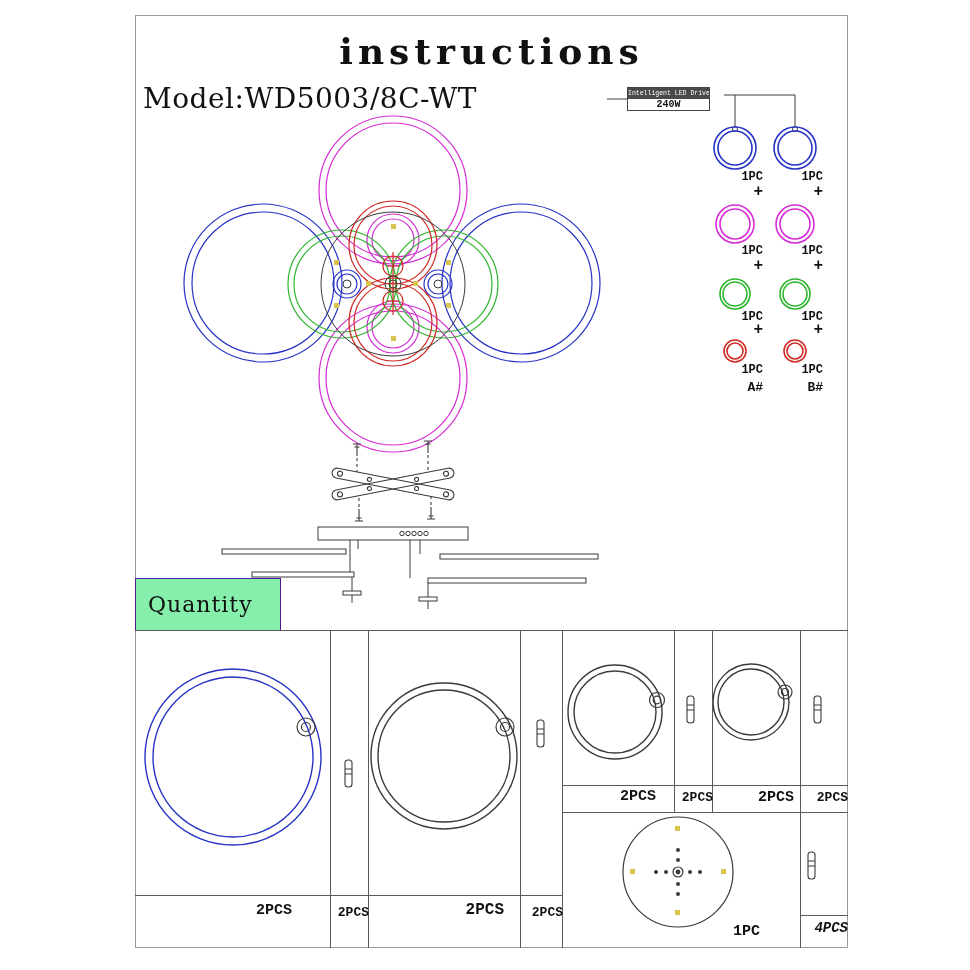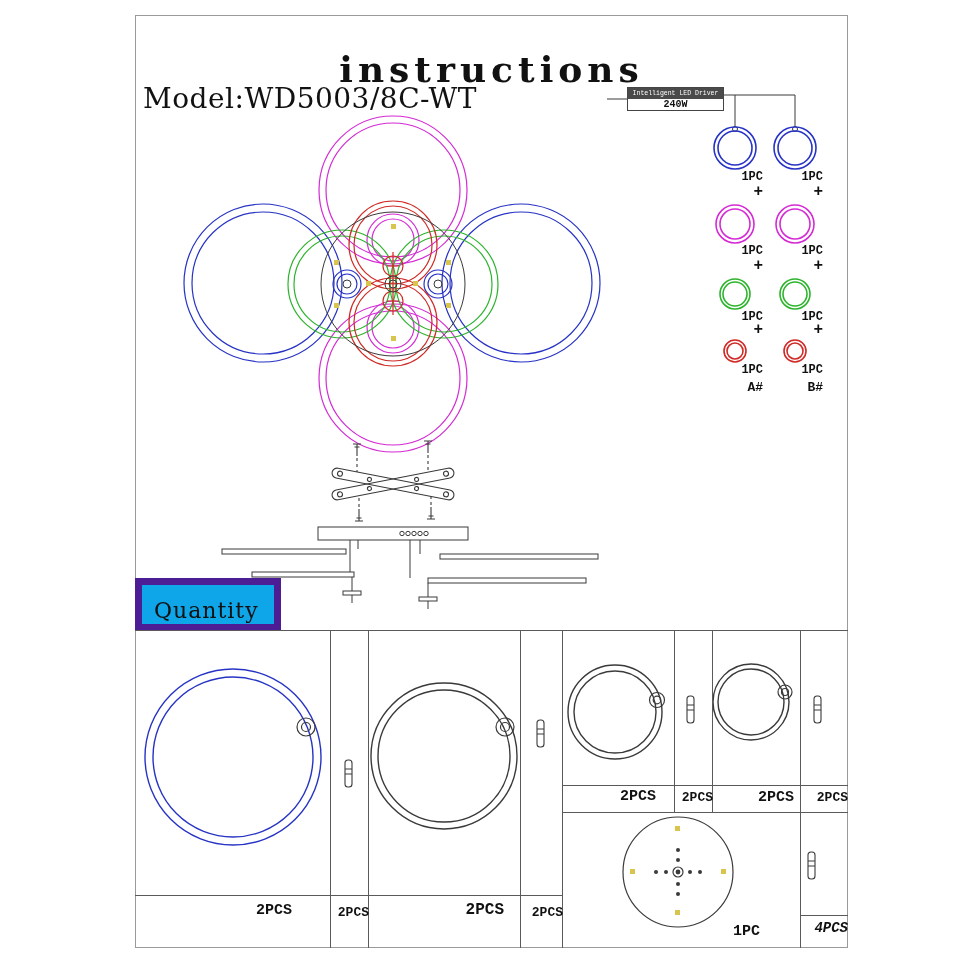--- a/index.html
+++ b/index.html
@@ -6,40 +6,40 @@
   html,body { background:#ffffff; }
   .page { position:relative; width:970px; height:970px; background:#fff; overflow:hidden;
           color:#111; font-family:"Liberation Mono","DejaVu Sans Mono",monospace; }
   .abs { position:absolute; }
   .frame { border:1px solid #9a9a9a; }
   .vline { position:absolute; width:1px; background:#5a5a5a; }
   .hline { position:absolute; height:1px; background:#5a5a5a; }
   .title { text-align:center; font-size:36px; letter-spacing:5px; font-weight:bold;
            font-family:"DejaVu Serif","Liberation Serif",serif; }
   .model { font-size:28px; letter-spacing:0.5px; font-family:"DejaVu Serif","Liberation Serif",serif; }
-  .qty-box { border:7px solid #4c1d95; background:#0ea5e9; }
+  .qty-box { border:1px solid #4c1d95; background:#86efac; }
   .qty-title { font-size:22px; letter-spacing:1px; font-family:"DejaVu Serif","Liberation Serif",serif; }
   .lbl { position:absolute; text-align:right; font-weight:bold; line-height:1.1; }
   .fs16 { font-size:16px; } .fs15 { font-size:15px; } .fs14 { font-size:14px; }
   .fs13 { font-size:13px; } .fs12 { font-size:12px; }
   .plus { font-size:16px; font-weight:bold; }
   .driver-box { border:1px solid #444; overflow:hidden; }
   .driver-top { height:11px; background:#4a4a4a; color:#fff; font-size:6.5px; line-height:11px;
                 text-align:center; white-space:nowrap; }
   .driver-bot { height:11px; font-size:10px; font-weight:bold; line-height:11px; text-align:center; }
   svg { display:block; }
 </style>
 </head>
 <body>
 
 <div class="page">
 
   <div class="abs frame" style="left:135px; top:15px; width:713px; height:933px;"></div>
 
-  <div class="abs title" style="left:135px; top:48px; width:713px;">instructions</div>
+  <div class="abs title" style="left:135px; top:30px; width:713px;">instructions</div>
   <div class="abs model" style="left:143px; top:82px;">Model:WD5003/8C-WT</div>
 
   <svg class="abs" style="left:0; top:0;" width="970" height="970" viewBox="0 0 970 970">
 
     <g fill="none" stroke-width="1.2">
       <g stroke="#2733c4">
         <circle cx="263" cy="283" r="79"></circle>
           <circle cx="263" cy="283" r="71"></circle>
         <circle cx="521" cy="283" r="79"></circle>
           <circle cx="521" cy="283" r="71"></circle>
@@ -244,21 +244,21 @@
             <path d="M0 9 H7 M0 14 H7"></path>
           </g>
         <g transform="translate(808,852)">
           <rect x="0" y="0" width="7" height="27" rx="3"></rect>
             <path d="M0 9 H7 M0 14 H7"></path>
           </g>
       </g>
     </g>
   </svg>
 
-  <div class="abs driver-box" style="left:627px; top:87px; width:97px; height:24px;">
+  <div class="abs driver-box" style="left:627px; top:87px; width:83px; height:24px;">
     <div class="driver-top">Intelligent LED Driver</div>
     <div class="driver-bot">240W</div>
   </div>
 
   <div class="abs lbl fs12" style="left:707px; top:171px; width:56px;">1PC</div>
   <div class="abs lbl plus" style="left:707px; top:184px; width:56px;">+</div>
   <div class="abs lbl fs12" style="left:707px; top:245px; width:56px;">1PC</div>
   <div class="abs lbl plus" style="left:707px; top:258px; width:56px;">+</div>
   <div class="abs lbl fs12" style="left:707px; top:311px; width:56px;">1PC</div>
   <div class="abs lbl plus" style="left:707px; top:322px; width:56px;">+</div>

